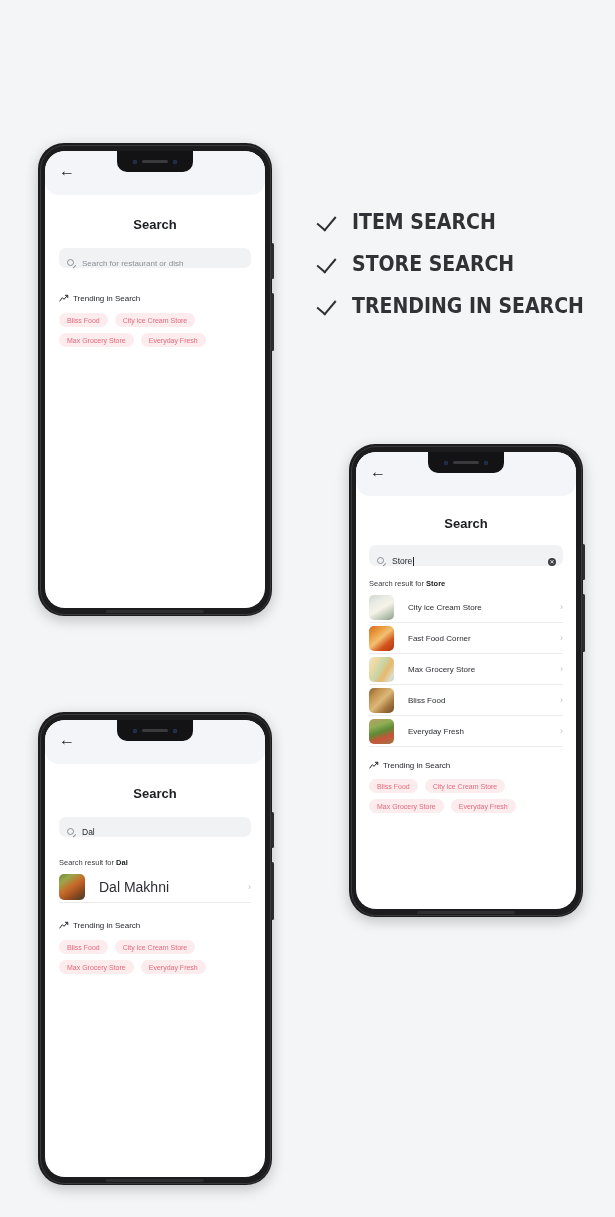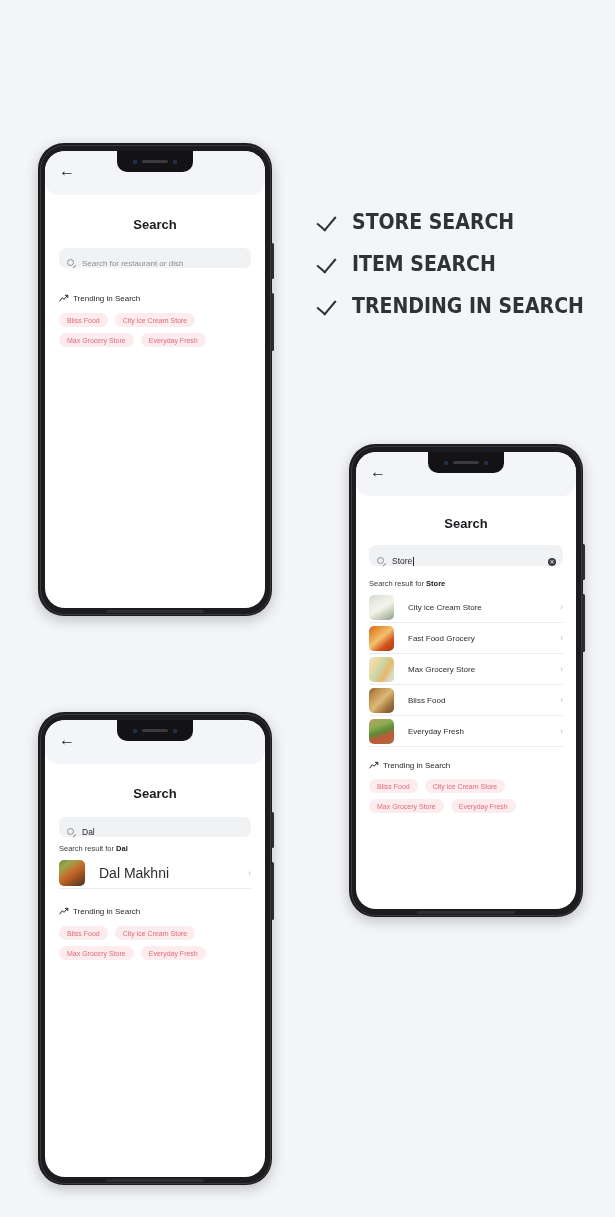--- a/index.html
+++ b/index.html
@@ -263,25 +263,25 @@
 </style>
 </head>
 <body>
 
 <div id="canvas">
 
 
   <div class="checklist">
     <div class="check-row">
       <span class="check-mark"></span>
-      <span class="check-label">STORE SEARCH</span>
+      <span class="check-label">ITEM SEARCH</span>
     </div>
     <div class="check-row">
       <span class="check-mark"></span>
-      <span class="check-label">ITEM SEARCH</span>
+      <span class="check-label">STORE SEARCH</span>
     </div>
     <div class="check-row">
       <span class="check-mark"></span>
       <span class="check-label">TRENDING IN SEARCH</span>
     </div>
   </div>
 
   <div class="phone" id="phone1" style="left:38px; top:143px; width:234px; height:473px;">
     <div class="phone-side-btn" style="top:100px; height:36px;"></div>
     <div class="phone-side-btn" style="top:150px; height:58px;"></div>
@@ -359,21 +359,21 @@
         </div>
 
         <div style="margin-top:4px;">
           <div class="result-row" style="height:31px;">
             <span class="thumb" style="width:25px;height:25px;background-image:linear-gradient(150deg,#cfd6cb 0%,#e8ece4 28%,#f6f3e8 52%,#bcc6b4 78%,#8f9c86 100%);"></span>
             <span class="result-name" style="font-size:8px;margin-left:14px;">City ice Cream Store</span>
             <span class="chev" style="font-size:9px;">›</span>
           </div>
           <div class="result-row" style="height:31px;">
             <span class="thumb" style="width:25px;height:25px;background-image:linear-gradient(140deg,#d8691f 0%,#e9973c 25%,#f2c070 48%,#d4521c 72%,#a83a12 100%);"></span>
-            <span class="result-name" style="font-size:8px;margin-left:14px;">Fast Food Grocery</span>
+            <span class="result-name" style="font-size:8px;margin-left:14px;">Fast Food Corner</span>
             <span class="chev" style="font-size:9px;">›</span>
           </div>
           <div class="result-row" style="height:31px;">
             <span class="thumb" style="width:25px;height:25px;background-image:linear-gradient(120deg,#e4e6df 0%,#f0d9a0 22%,#c9d6a8 44%,#e8b86a 66%,#d9dfd2 88%,#b4c096 100%);"></span>
             <span class="result-name" style="font-size:8px;margin-left:14px;">Max Grocery Store</span>
             <span class="chev" style="font-size:9px;">›</span>
           </div>
           <div class="result-row" style="height:31px;">
             <span class="thumb" style="width:25px;height:25px;background-image:linear-gradient(135deg,#8b6134 0%,#c39350 25%,#dcb878 50%,#a3763e 74%,#6f4f28 100%);"></span>
             <span class="result-name" style="font-size:8px;margin-left:14px;">Bliss Food</span>
@@ -424,21 +424,21 @@
         <div class="screen-title" style="font-size:13px;">Search</div>
 
         <div class="search-box" style="margin-top:16px; height:20px; padding:0 8px;">
           <span class="mag" style="width:9px;height:9px;margin-right:6px;">
             <span class="mag-circle" style="width:7px;height:7px;"></span>
             <span class="mag-handle" style="width:1.3px;height:3.5px;left:6.6px;top:6px;"></span>
           </span>
           <span class="search-text filled" style="font-size:8.5px;">Dal</span>
         </div>
 
-        <div class="result-label" style="margin-top:7px;font-size:7.5px;">
+        <div class="result-label" style="margin-top:21px;font-size:7.5px;">
           <span>Search result for </span><b>Dal</b>
         </div>
 
         <div style="margin-top:4px;">
           <div class="result-row" style="height:32px;">
             <span class="thumb" style="width:26px;height:26px;background-image:linear-gradient(145deg,#6f8a3e 0%,#9aa84c 22%,#c86a2a 48%,#8e4a1e 74%,#3d3a30 100%);"></span>
             <span class="result-name" style="font-size:14px;margin-left:14px;">Dal Makhni</span>
             <span class="chev" style="font-size:9px;">›</span>
           </div>
         </div>

